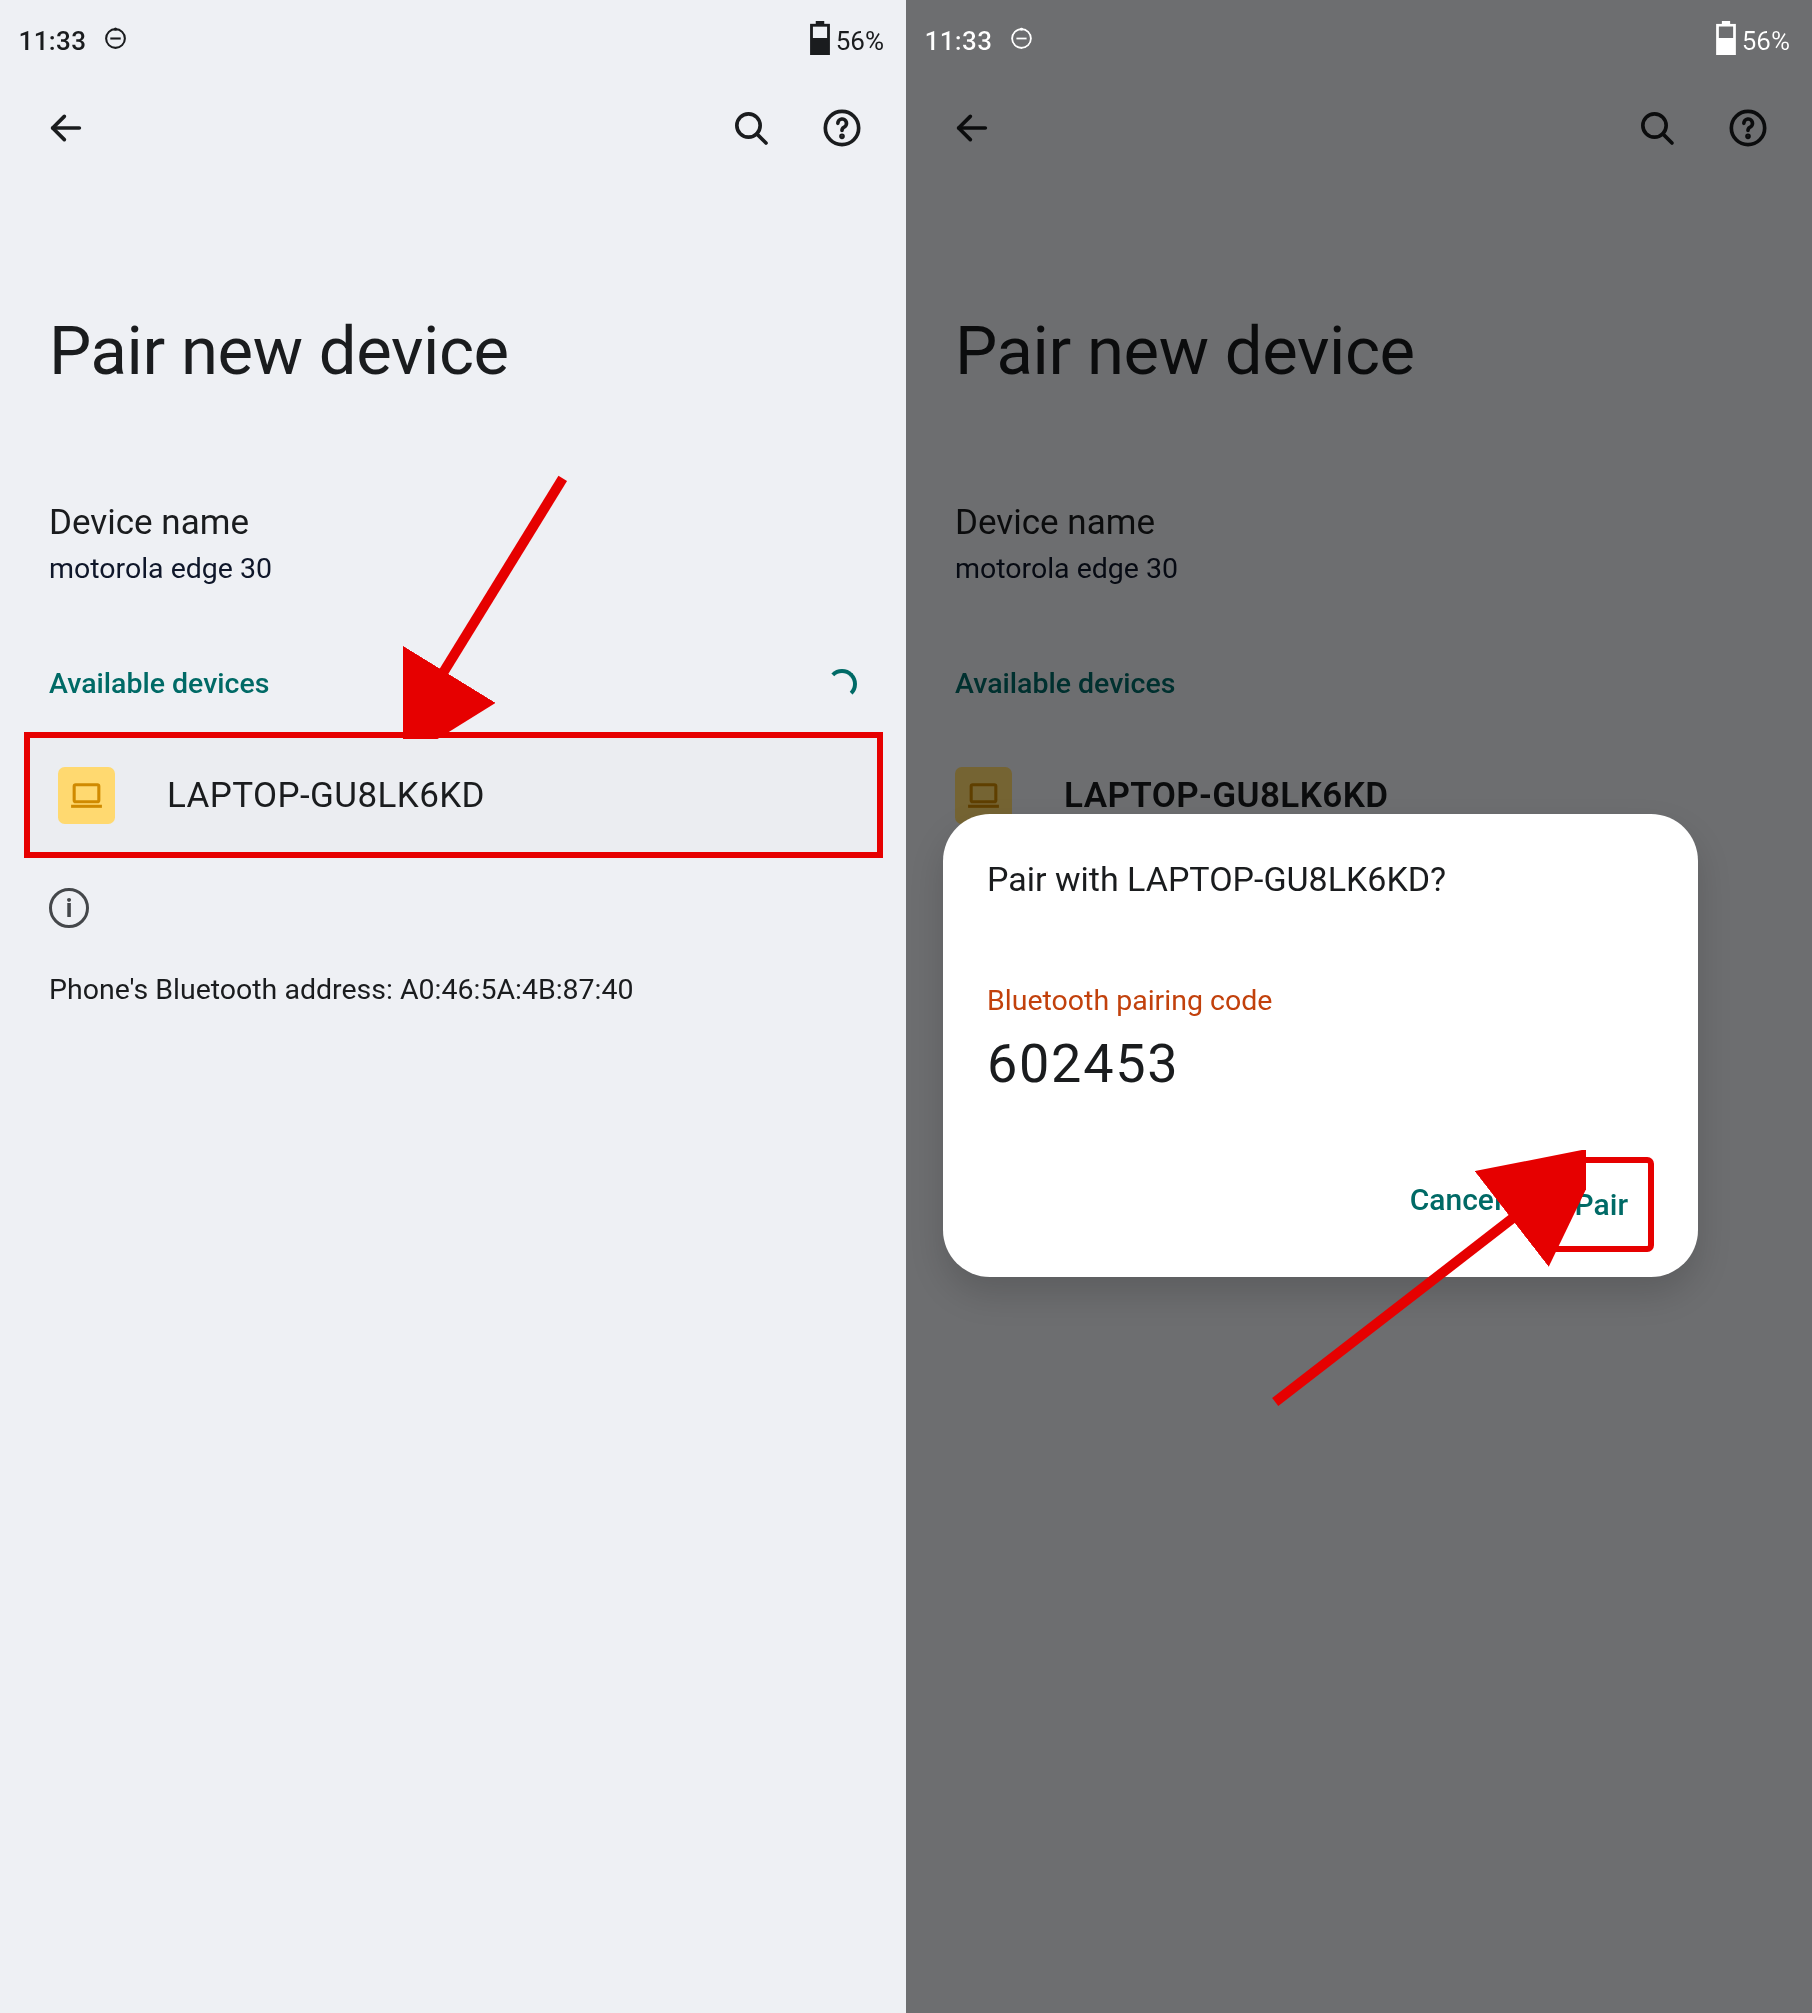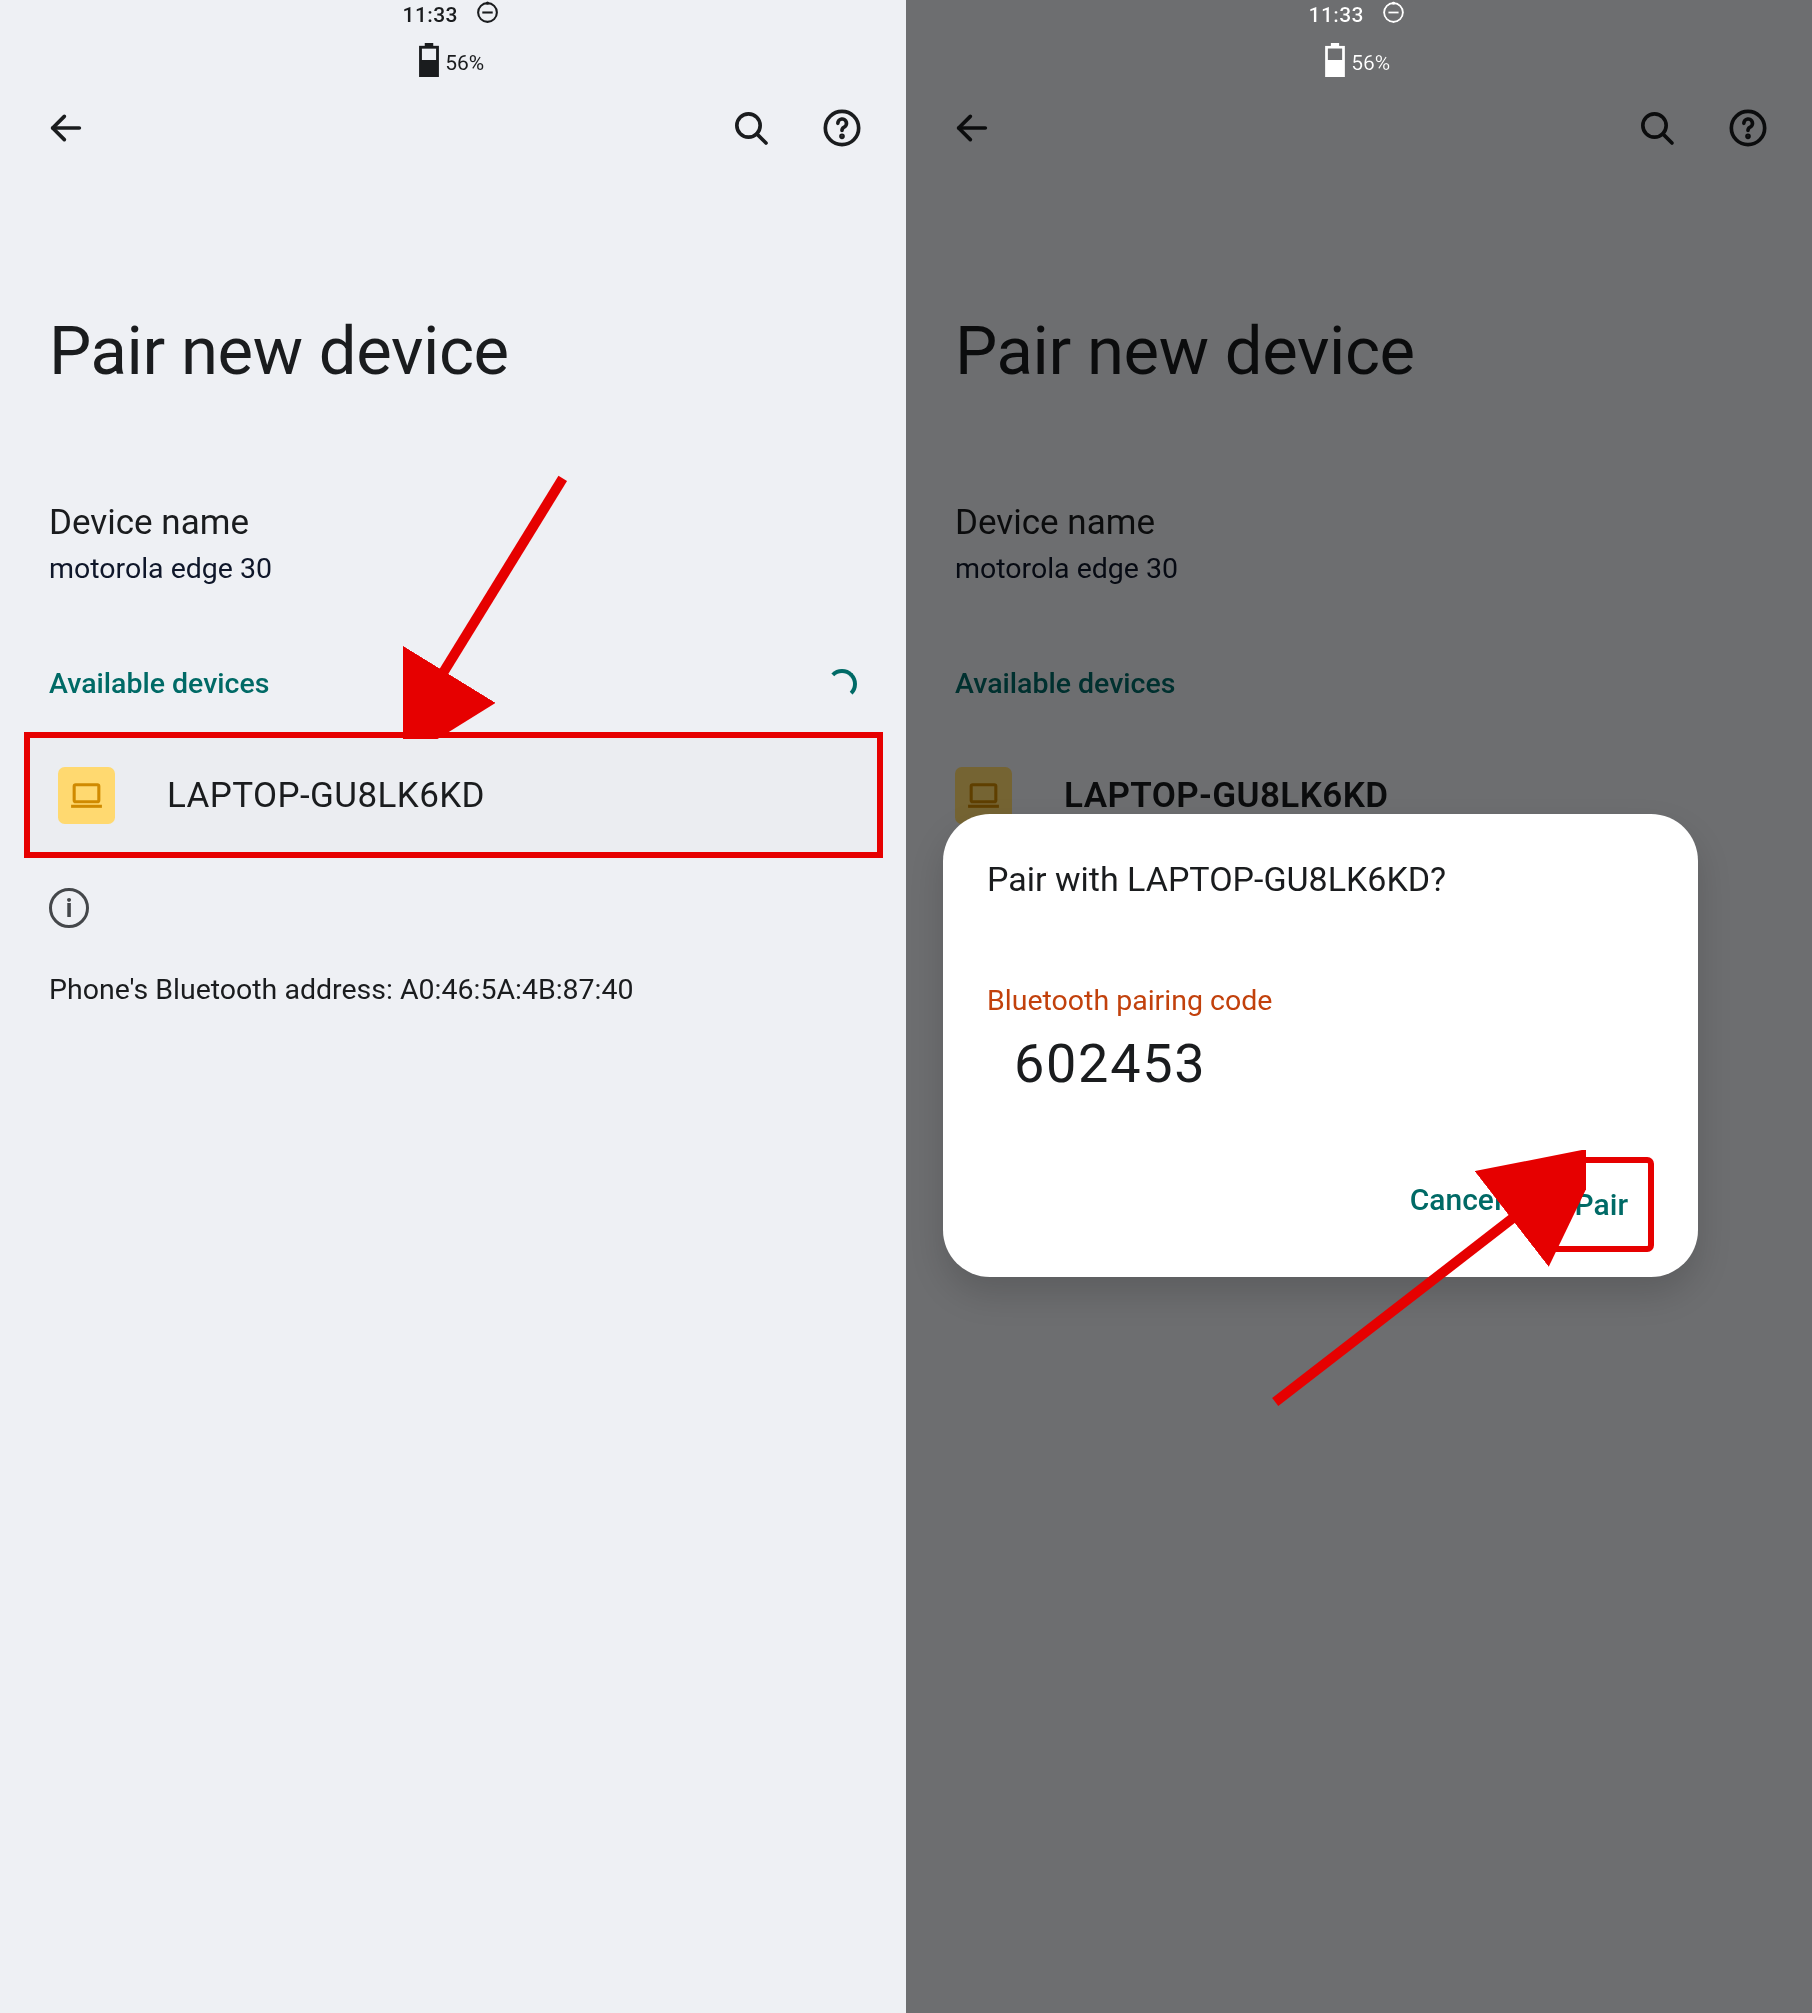--- a/index.html
+++ b/index.html
@@ -14,23 +14,22 @@
     overflow: hidden;
   }
 
   
   .status-bar {
     height: 82px;
     display: flex;
     align-items: center;
     justify-content: space-between;
     padding: 0 22px 0 18.5px;
-    font-size: 21px;
-    color: #1a1c1e;
-    flex-direction: column;
+    font-size: 26px;
+    color: #1a1c1e;
   }
   .status-left { display: flex; align-items: center; gap: 17px; }
   .status-right { display: flex; align-items: center; gap: 5px; }
   .status-time { font-weight: 500; letter-spacing: 0.4px; }
   .dnd-icon { width: 25px; height: 25px; }
 
   
   .app-bar {
     height: 92px;
     display: flex;
@@ -171,21 +170,20 @@
   .dialog-sub {
     font-size: 28.5px;
     color: #c2410c;
     margin-bottom: 15px;
   }
   .pairing-code {
     font-size: 54px;
     color: #1a1c1e;
     letter-spacing: 1.7px;
     margin-bottom: 52px;
-    margin-left: 27px;
   }
   .dialog-actions {
     display: flex;
     justify-content: flex-end;
     gap: 30px;
     align-items: center;
   }
   .dlg-btn {
     font-size: 30px;
     color: #006a66;

